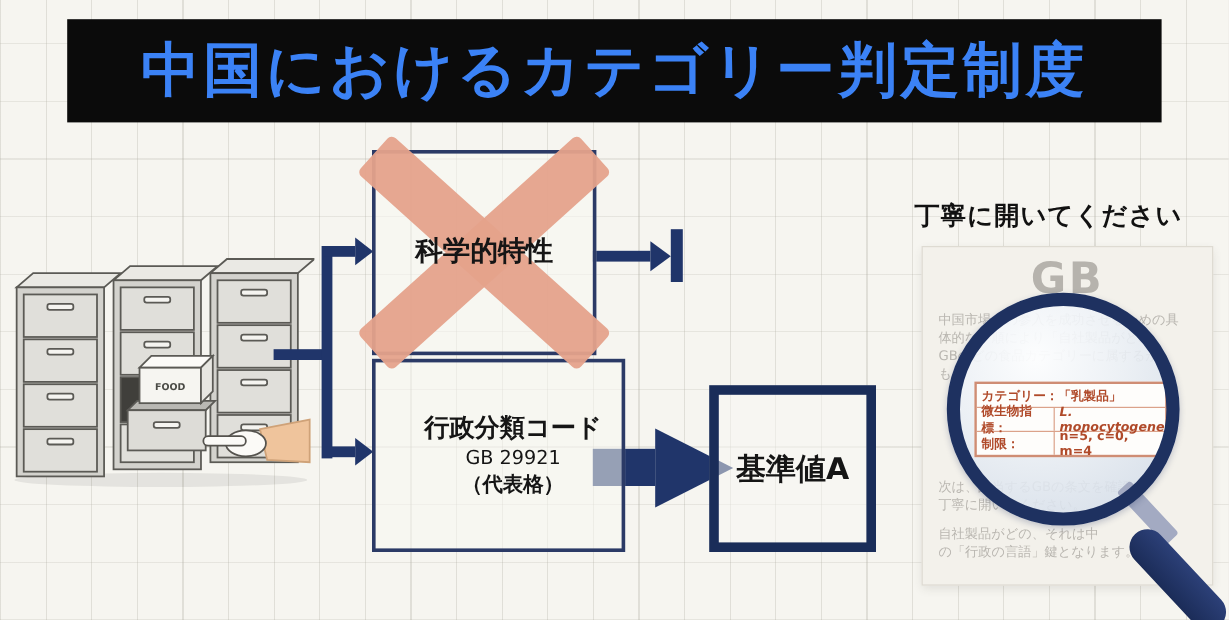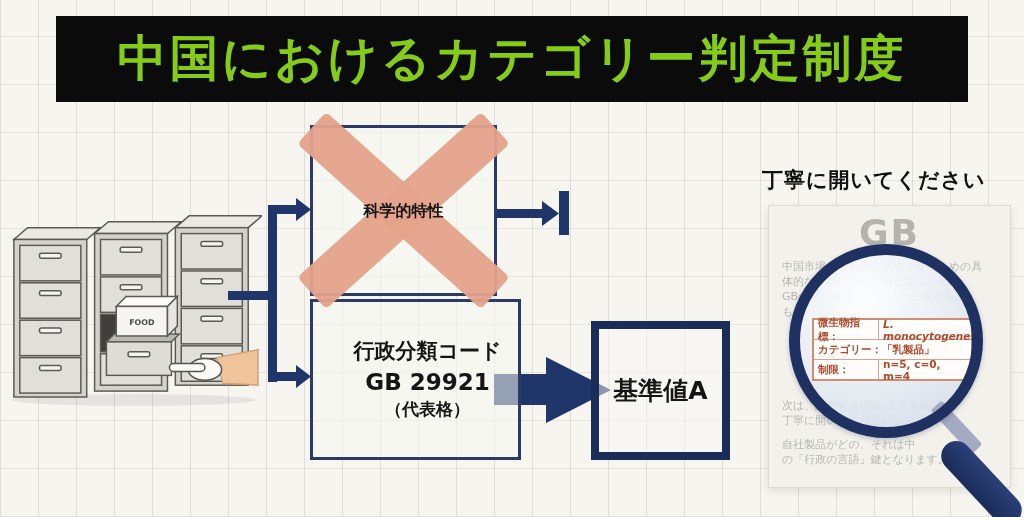--- a/index.html
+++ b/index.html
@@ -7,34 +7,34 @@
     position:relative;width:1024px;height:517px;overflow:hidden;
     background-color:#f6f5f0;
     background-image:
       repeating-linear-gradient(90deg, rgba(173,171,160,.30) 0 1px, transparent 1px 38px),
       repeating-linear-gradient(0deg, rgba(173,171,160,.22) 0 1px, transparent 1px 48px);
     font-family:"DejaVu Sans","Liberation Sans",sans-serif;
   }
   
   .banner{position:absolute;left:56px;top:16px;width:912px;height:86px;background:#0b0b0b;
     display:flex;align-items:center;justify-content:center;}
-  .banner h1{margin:0;color:#84cc16;font-size:49px;font-weight:800;letter-spacing:3px;white-space:nowrap;}
+  .banner h1{margin:0;color:#3b82f6;font-size:49px;font-weight:800;letter-spacing:3px;white-space:nowrap;}
   
   .fbox{position:absolute;border:3px solid #2b3a66;background:rgba(248,247,243,.55);
     display:flex;flex-direction:column;align-items:center;justify-content:center;text-align:center;}
   .box-science{left:310px;top:125px;width:181px;height:165px;overflow:visible;}
-  .box-science .l1{font-size:16px;font-weight:700;color:#151515;line-height:1.35;position:relative;z-index:2;}
+  .box-science .l1{font-size:23px;font-weight:700;color:#151515;line-height:1.35;position:relative;z-index:2;}
   .box-science .l2{font-size:23px;font-weight:700;color:#151515;line-height:1.35;position:relative;z-index:2;}
   .xbar{position:absolute;left:-33px;top:61px;width:247px;height:43px;border-radius:5px;
     background:#e5a28b;opacity:.95;z-index:1;}
   .xbar.a{transform:rotate(42deg);}
   .xbar.b{transform:rotate(-42deg);}
   .box-admin{left:310px;top:299px;width:181px;height:155px;padding-left:24px;}
   .box-admin .l1{font-size:21px;font-weight:700;color:#151515;line-height:1.4;}
-  .box-admin .l2{font-size:23px;font-weight:700;color:#151515;line-height:1.4;}
+  .box-admin .l2{font-size:16px;font-weight:400;color:#151515;line-height:1.4;}
   .box-admin .l3{font-size:17px;font-weight:700;color:#151515;line-height:1.4;text-align:center;}
   .box-result{left:591px;top:321px;width:123px;height:123px;border:8px solid #1a2d59;
     background:rgba(248,247,243,.5);}
   .box-result .l1{font-size:25px;font-weight:700;color:#151515;}
   
   .overlay{position:absolute;left:0;top:0;width:1024px;height:517px;pointer-events:none;}
   .cabinets{position:absolute;left:6px;top:196px;width:256px;height:211px;}
   
   .inspect-heading{position:absolute;left:762px;top:166px;width:250px;font-size:21px;font-weight:800;
     color:#111111;letter-spacing:1px;white-space:nowrap;}
@@ -186,28 +186,28 @@
     </div>
     <div class="doc-para p3">
       <div>自社製品がどの、それは中</div>
       <div>の「行政の言語」鍵となります。</div>
     </div>
   </div>
 
   <div class="glass-bg"></div>
 
   <div class="gb-table">
+    <div class="gb-row single">
+      <span class="gb-label">カテゴリー：</span>
+      <span class="gb-value">「乳製品」</span>
+    </div>
     <div class="gb-row">
       <span class="gb-label">微生物指標：</span>
       <span class="gb-value italic">L. monocytogenes</span>
     </div>
-    <div class="gb-row single">
-      <span class="gb-label">カテゴリー：</span>
-      <span class="gb-value">「乳製品」</span>
-    </div>
     <div class="gb-row">
       <span class="gb-label">制限：</span>
       <span class="gb-value">n=5, c=0, m=4</span>
     </div>
   </div>
 
   <div class="ferrule"></div>
   <div class="glass-ring"></div>
   <div class="handle"></div>
 

